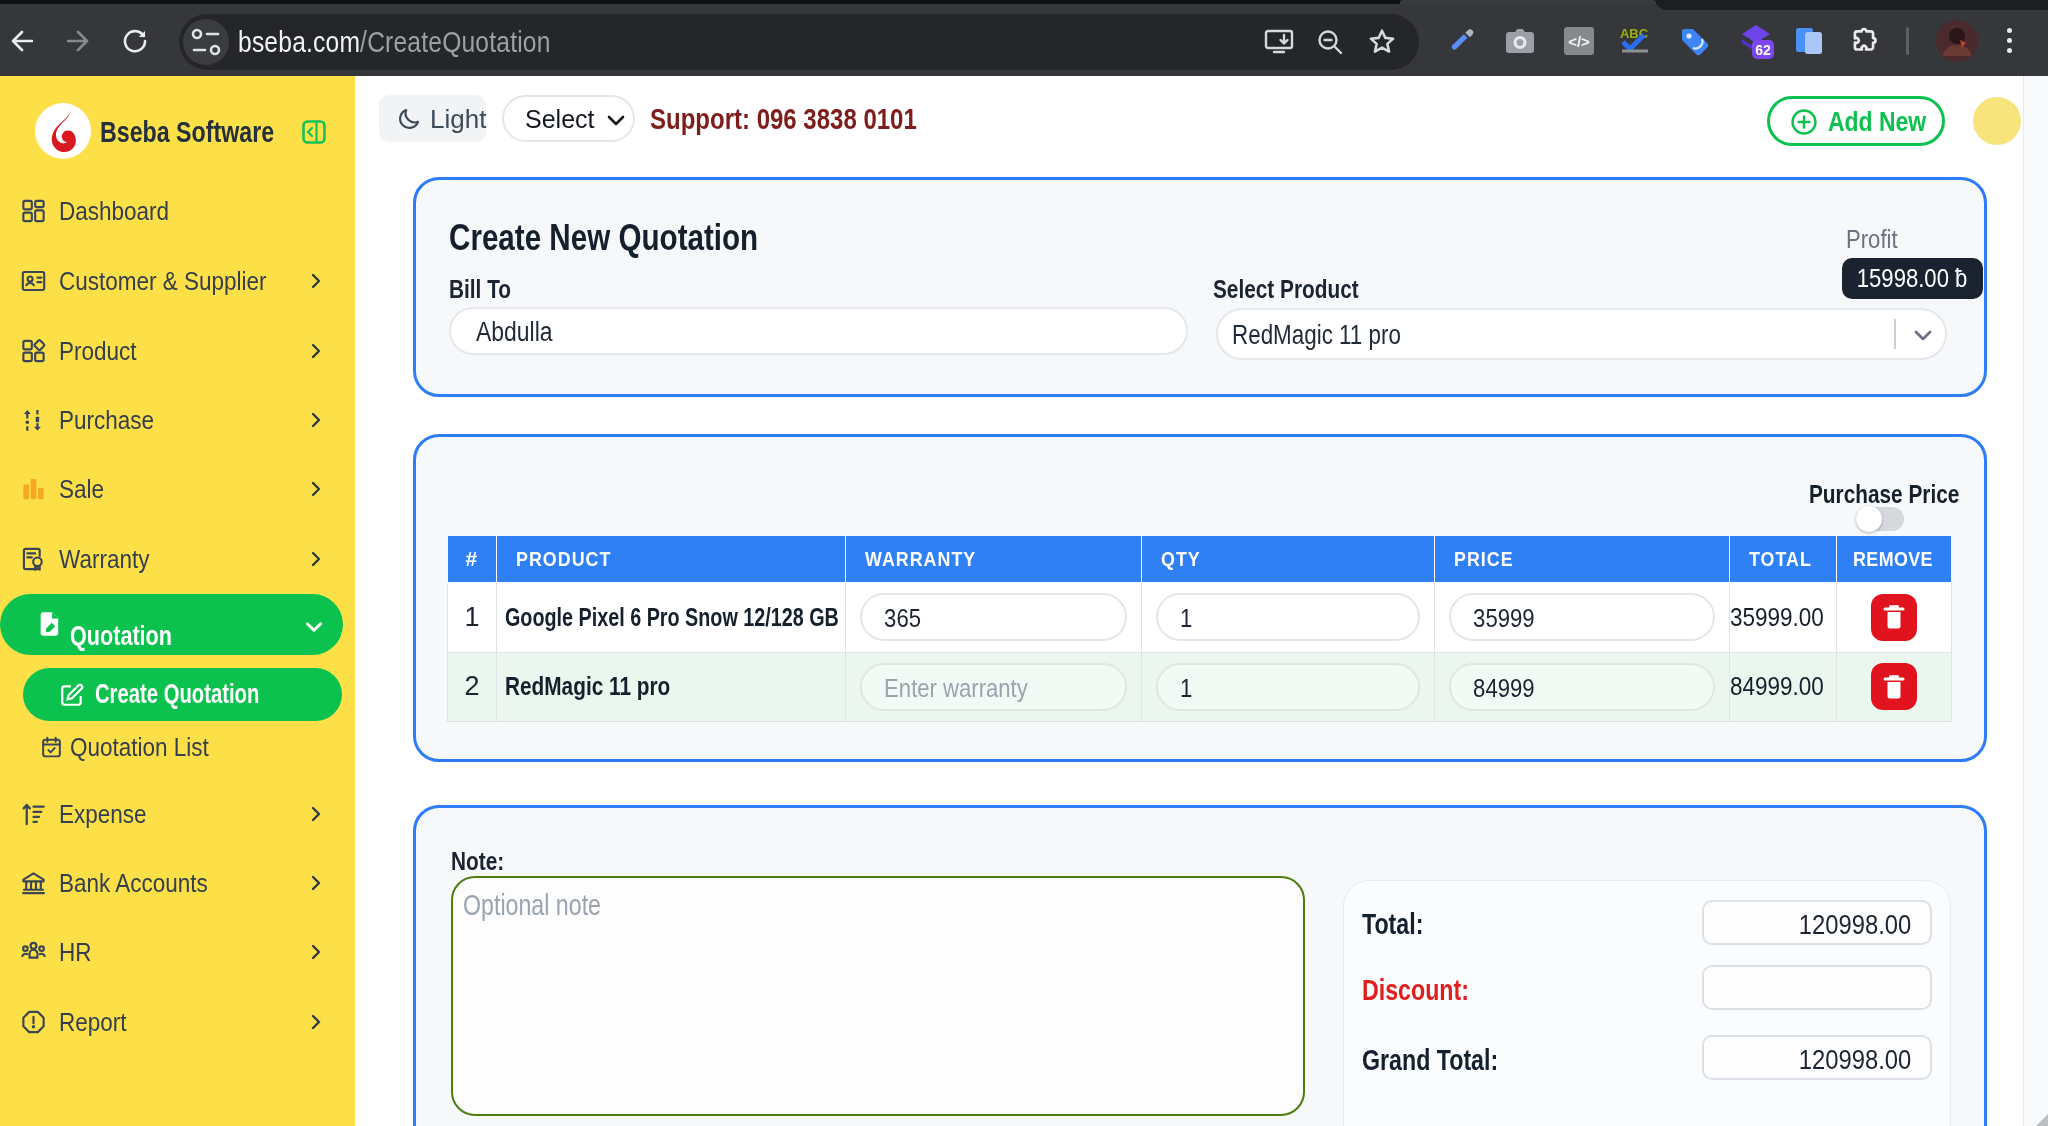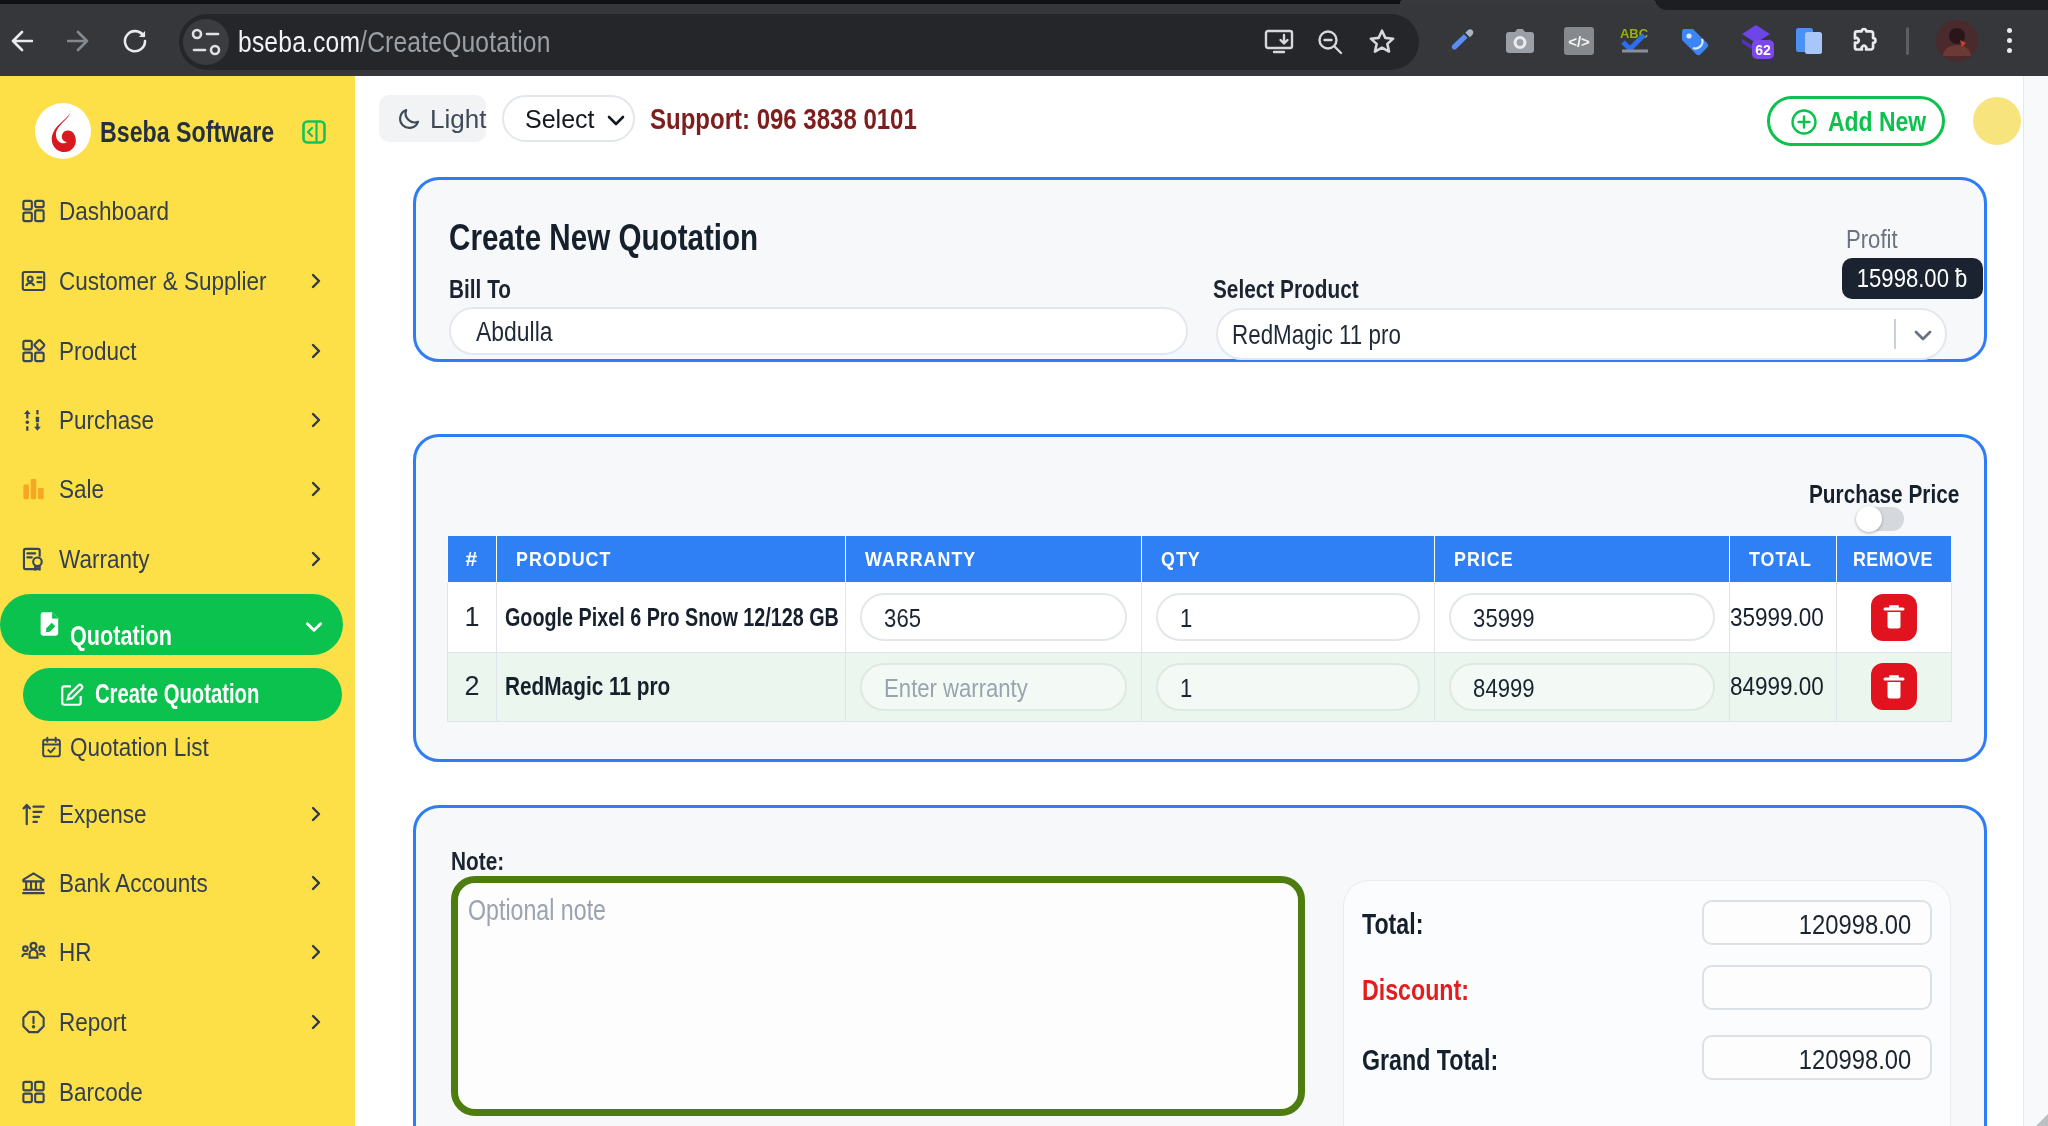--- a/index.html
+++ b/index.html
@@ -330,31 +330,20 @@
               <path d="M8.2 3 h7.6 L21 8.2 v7.6 L15.8 21 H8.2 L3 15.8 V8.2 z" stroke-linejoin="round"></path>
               <path d="M12 7.5 v5.5" stroke-linecap="round"></path>
               <circle cx="12" cy="16.3" r="0.6" fill="#3a4656"></circle>
             </g>
           </svg>
         <div class="mlabel">Report</div>
         <svg class="chev" width="20" height="20" viewBox="0 0 20 20">
             <path d="M7 4 l6 6 -6 6" stroke="#2e3947" stroke-width="2.4" fill="none" stroke-linecap="round" stroke-linejoin="round"></path>
           </svg>
       </div>
-      <div class="menuitem" style="top:992px">
-        <svg class="micon" width="27" height="27" viewBox="0 0 24 24">
-            <g stroke="#3a4656" stroke-width="1.9" fill="none">
-              <rect x="3" y="3" width="7.5" height="7.5" rx="1.4"></rect>
-              <rect x="13.5" y="3" width="7.5" height="7.5" rx="1.4"></rect>
-              <rect x="3" y="13.5" width="7.5" height="7.5" rx="1.4"></rect>
-              <rect x="13.5" y="13.5" width="7.5" height="7.5" rx="1.4"></rect>
-            </g>
-          </svg>
-        <div class="mlabel">Barcode</div>
-      </div>
     </div>
 
     <div class="abs" style="left:379px;top:19px;width:107px;height:47px;border-radius:10px;background:#f1f3f5;">
       <svg class="abs" style="left:17px;top:11px" width="26" height="26" viewBox="0 0 24 24">
           <path d="M20.3 14.6 A8.5 8.5 0 0 1 9.4 3.7 A8.5 8.5 0 1 0 20.3 14.6 Z" stroke="#3f4a58" stroke-width="2" fill="none" stroke-linejoin="round"></path>
         </svg>
       <div class="abs" style="left:51px;top:9px;font-size:26px;color:#3f4a58;">Light</div>
     </div>
     <div class="abs" style="left:502px;top:19px;width:133px;height:47px;border-radius:24px;background:#fff;border:2px solid #e3e7eb;">
       <div class="abs" style="left:21px;top:8px;font-size:25px;color:#14181f;">Select</div>
@@ -367,21 +356,21 @@
       <svg class="abs" style="left:19px;top:8px" width="30" height="30" viewBox="0 0 24 24">
           <g stroke="#0cc14e" stroke-width="1.9" fill="none">
             <circle cx="12" cy="12" r="9.2"></circle>
             <path d="M12 7.6 v8.8 M7.6 12 h8.8" stroke-linecap="round"></path>
           </g>
         </svg>
       <div class="abs" style="left:58px;top:8px;font-size:27px;font-weight:700;color:#0cc14e;"><span class="sq85">Add New</span></div>
     </div>
     <div class="abs" style="left:1973px;top:21px;width:48px;height:48px;border-radius:50%;background:#f8e47d;"></div>
 
-    <div class="card" style="top:101px;height:185px;">
+    <div class="card" style="top:101px;height:220px;">
       <div class="abs" style="left:33px;top:37px;font-size:37px;font-weight:700;color:#16202c;"><span class="sq">Create New Quotation</span></div>
       <div class="abs" style="left:1430px;top:44px;font-size:26px;color:#6b7280;"><span class="sq85">Profit</span></div>
       <div class="abs" style="left:1426px;top:78px;width:141px;height:41px;border-radius:10px;background:#1b2330;color:#fff;font-size:26px;line-height:41px;text-align:center;"><span style="display:inline-block;transform:scaleX(0.85);transform-origin:center center">15998.00 ƀ</span></div>
       <div class="lbl abs" style="left:33px;top:94px;"><span class="sq">Bill To</span></div>
       <div class="rinput" style="left:33px;top:127px;width:739px;height:48px;">
         <div class="abs" style="left:25px;top:8px;font-size:27px;color:#1f2937;"><span class="sq85">Abdulla</span></div>
       </div>
       <div class="lbl abs" style="left:797px;top:94px;"><span class="sq">Select Product</span></div>
       <div class="rinput" style="left:800px;top:128px;width:731px;height:52px;">
         <div class="abs" style="left:14px;top:9px;font-size:28px;color:#1f2937;"><span class="sq">RedMagic 11 pro</span></div>
@@ -465,21 +454,21 @@
                   </svg>
                 </div>
               </td>
         </tr>
       </tbody>
         </table>
     </div>
 
     <div class="card" style="top:729px;height:400px;">
       <div class="lbl abs" style="left:35px;top:38px;"><span class="sq">Note:</span></div>
-      <div class="abs" style="left:35px;top:68px;width:854px;height:240px;background:#fdfdfe;border:7px solid #4d7c0f;border-radius:24px;">
+      <div class="abs" style="left:35px;top:68px;width:854px;height:240px;background:#fdfdfe;border:2px solid #4d7c0f;border-radius:24px;">
         <div class="abs" style="left:10px;top:11px;font-size:29px;color:#9aa3ae;"><span class="sq">Optional note</span></div>
       </div>
       <div class="abs" style="left:927px;top:72px;width:608px;height:330px;background:#fbfcfd;border:1px solid #e8ebf0;border-radius:26px;"></div>
       <div class="abs" style="left:946px;top:100px;font-size:29px;font-weight:700;color:#15202e;"><span class="sq">Total:</span></div>
       <div class="tinput" style="left:1286px;top:92px;">
           <span>120998.00</span>
         </div>
       <div class="abs" style="left:946px;top:166px;font-size:29px;font-weight:700;color:#e11d1d;"><span class="sq">Discount:</span></div>
       <div class="tinput" style="left:1286px;top:157px;"></div>
       <div class="abs" style="left:946px;top:236px;font-size:29px;font-weight:700;color:#15202e;"><span class="sq">Grand Total:</span></div>

